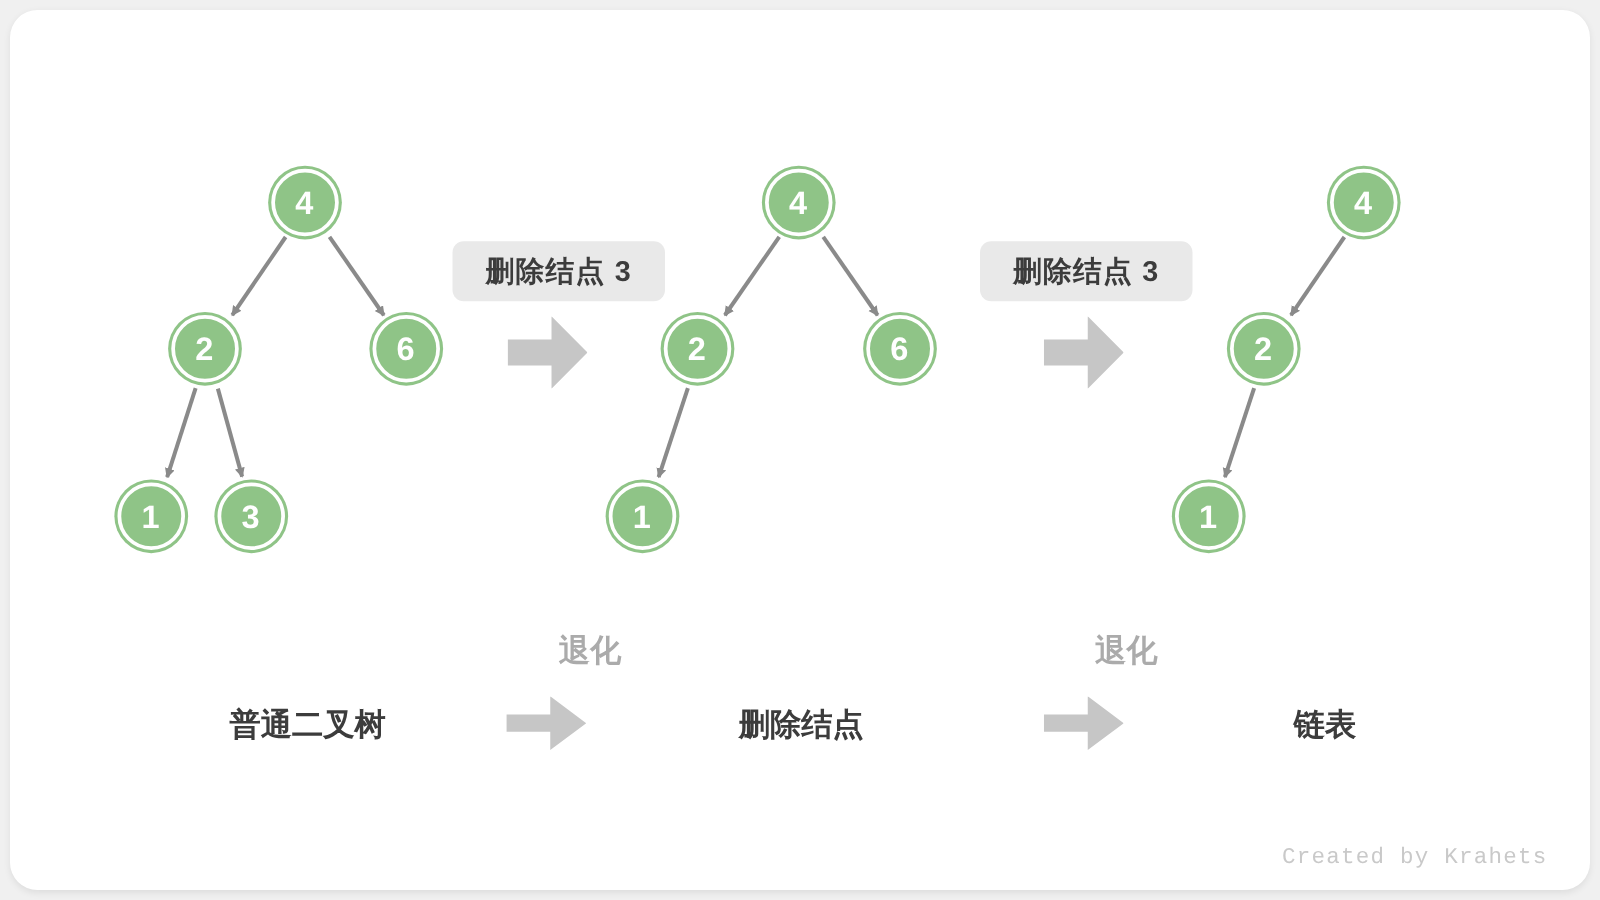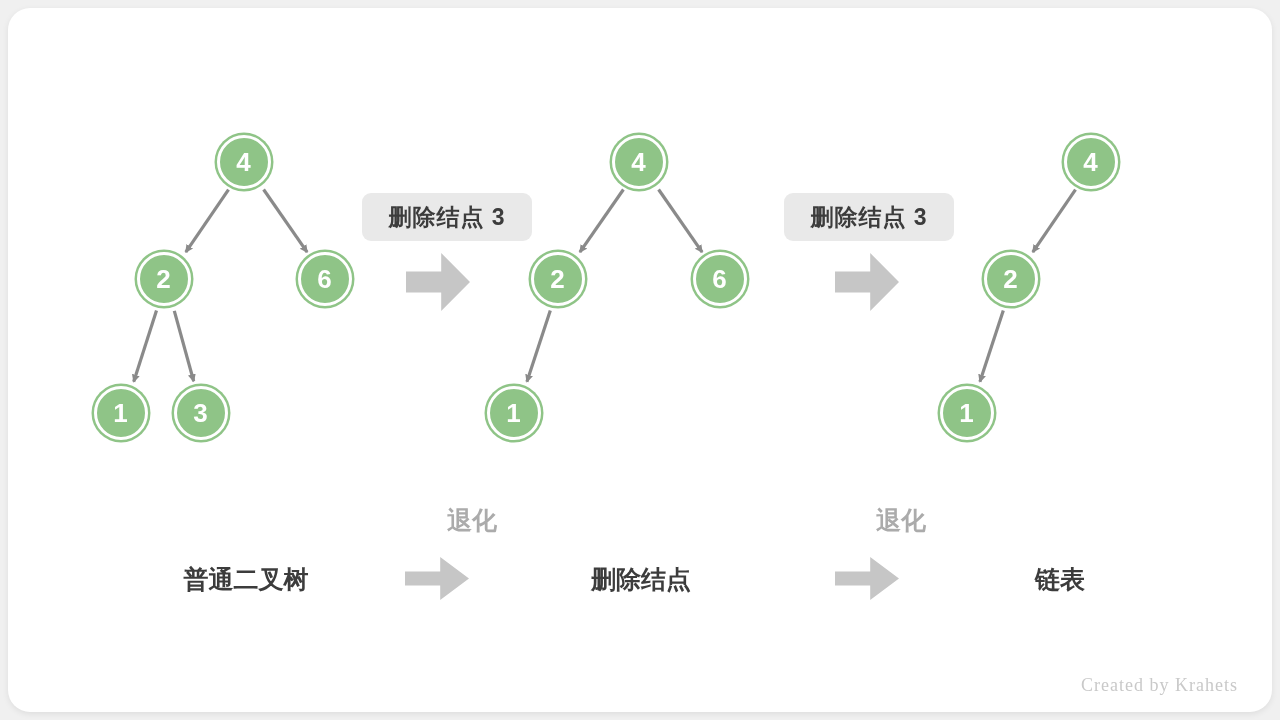--- a/index.html
+++ b/index.html
@@ -25,21 +25,21 @@
     clip-path:polygon(0 32%,55% 32%,55% 0,100% 50%,55% 100%,55% 68%,0 68%);}
   .block-arrow.op{width:64px;height:58px;}
   .block-arrow.degrade{width:64px;height:43px;
     clip-path:polygon(0 34%,55% 34%,55% 0,100% 50%,55% 100%,55% 66%,0 66%);}
   .degrade-label{position:absolute;width:120px;text-align:right;
     color:var(--muted);font-size:25px;font-weight:bold;}
   .caption{position:absolute;width:240px;text-align:center;
     color:var(--darktext);font-size:25px;font-weight:bold;}
   .watermark{position:absolute;right:42px;bottom:24px;color:var(--wm);
     font-size:18px;letter-spacing:1px;
-    font-family:Liberation Serif, serif;}
+    font-family:Liberation Mono, monospace;}
   
   #op-label-1{left:362px;top:193px;}
   #op-arrow-1{left:406px;top:253px;}
   #op-label-2{left:784px;top:193px;}
   #op-arrow-2{left:835px;top:253px;}
   #degrade-label-1{left:377px;top:504px;}
   #degrade-arrow-1{left:405px;top:557px;}
   #degrade-label-2{left:806px;top:504px;}
   #degrade-arrow-2{left:835px;top:557px;}
   #caption-1{left:126px;top:563px;}

